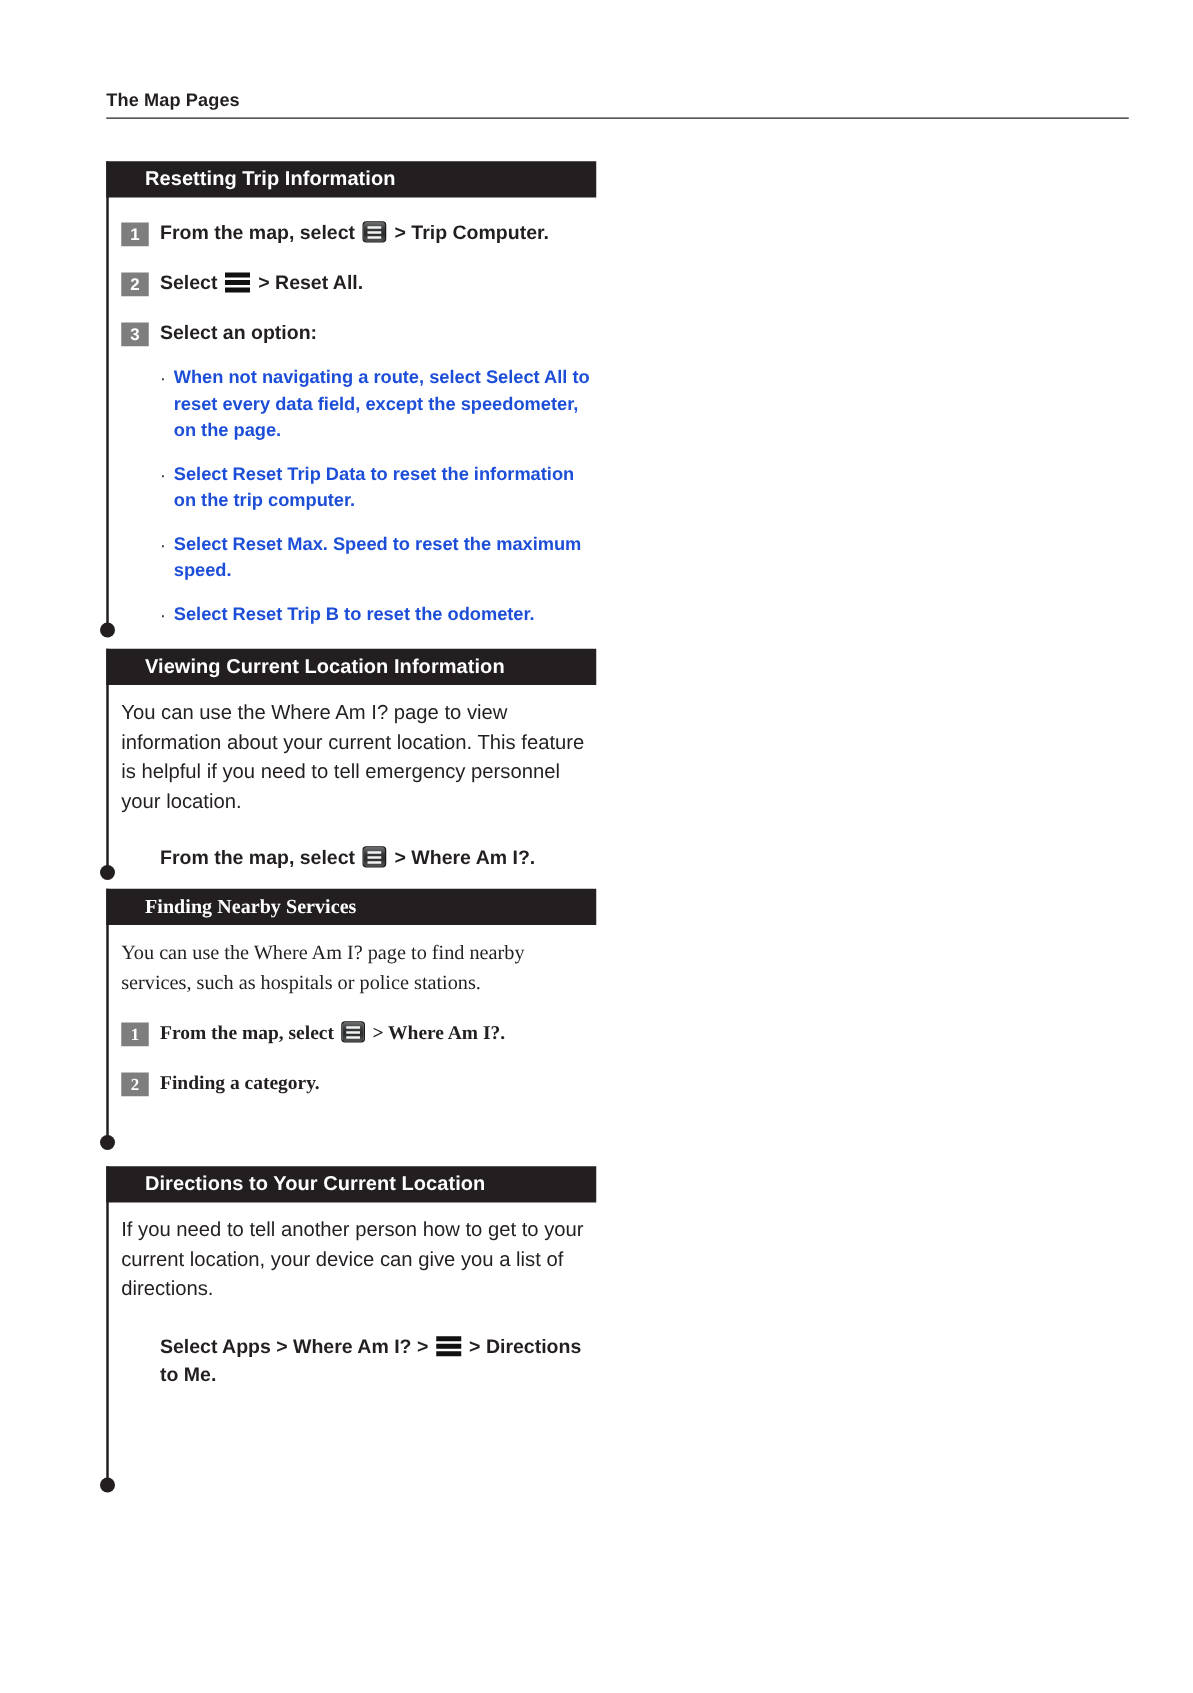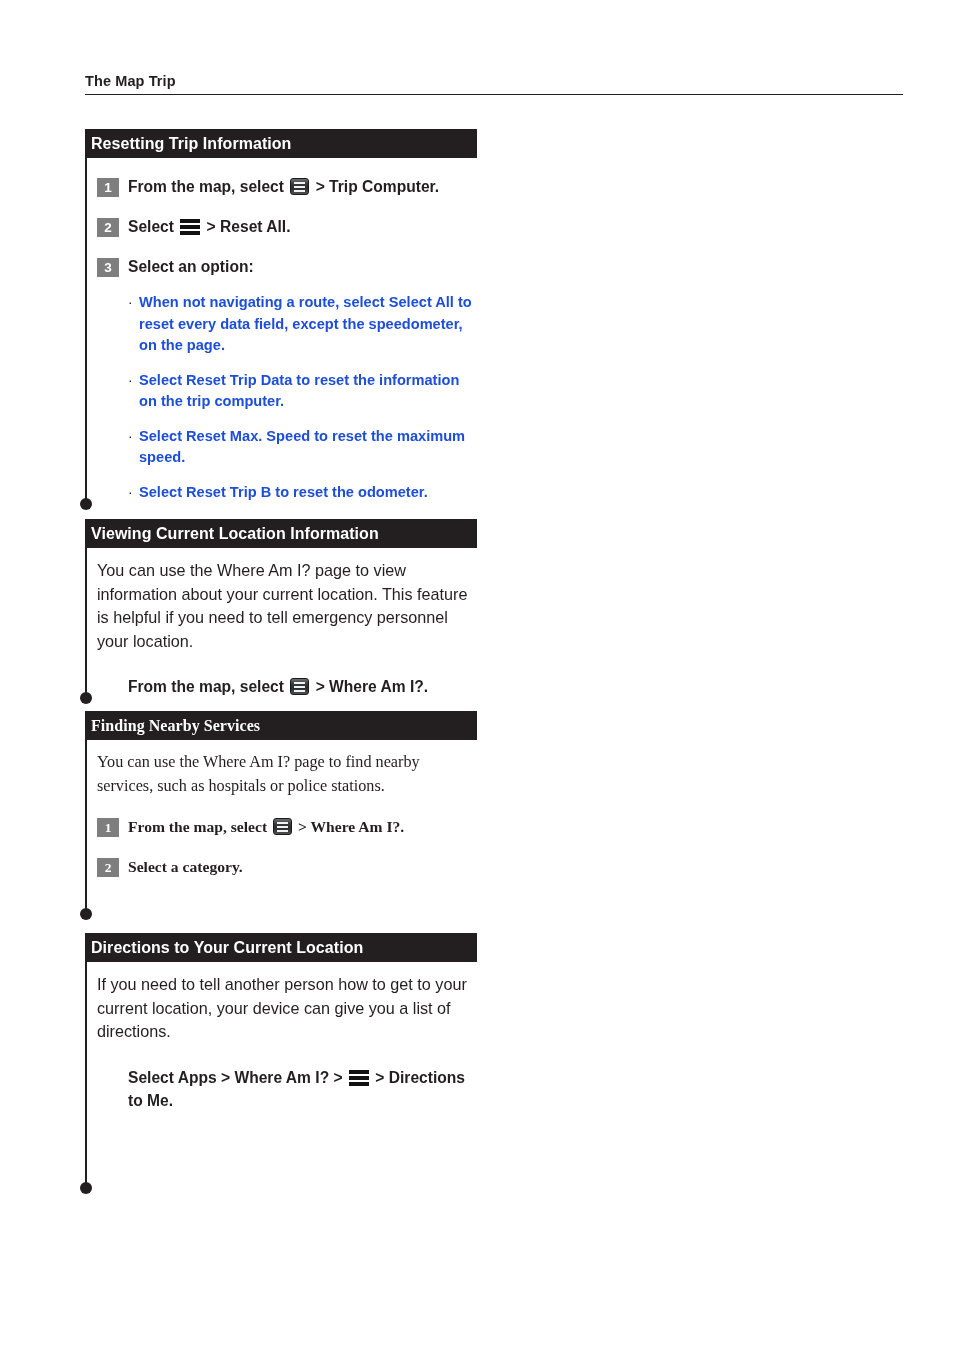--- a/index.html
+++ b/index.html
@@ -69,21 +69,21 @@
     border-radius: 50%;
     background: #231f20;
   }
 
   .section-header {
     background: #231f20;
     color: #ffffff;
     height: 29px;
     display: flex;
     align-items: center;
-    padding-left: 6px;
+    padding-left: 31px;
     box-sizing: border-box;
   }
   .section-header-title {
     font-size: 16px;
     font-weight: bold;
     letter-spacing: 0.05px;
     line-height: 18px;
   }
 
   .section-body {
@@ -252,21 +252,21 @@
     line-height: 20px;
     margin-top: 20px;
   }
 </style>
 </head>
 <body>
 
 <div class="page">
 
   <div class="running-head">
-    <div class="running-head-text">The Map Trip</div>
+    <div class="running-head-text">The Map Pages</div>
     <div class="running-head-rule"></div>
   </div>
 
   <div class="content">
 
     <div class="section" style="height:390px;">
       <div class="section-rail" style="top:0px;height:370px;">
         <span class="section-rail-dot"></span>
       </div>
 
@@ -343,21 +343,21 @@
       <div class="section-body">
         <div class="para para-block">You can use the Where Am I? page to find nearby services, such as hospitals or police stations.</div>
 
         <ul class="steps">
           <li class="step">
             <span class="step-num">1</span>
             <span class="step-text"><span>From the map, select </span><span class="icon-menu-btn"><i></i><i></i><i></i></span><span> &gt; Where Am I?.</span></span>
           </li>
           <li class="step">
             <span class="step-num">2</span>
-            <span class="step-text">Select a category.</span>
+            <span class="step-text">Finding a category.</span>
           </li>
         </ul>
       </div>
     </div>
 
     <div class="section" style="height:280px;">
       <div class="section-rail" style="top:0px;height:250px;">
         <span class="section-rail-dot"></span>
       </div>
 

